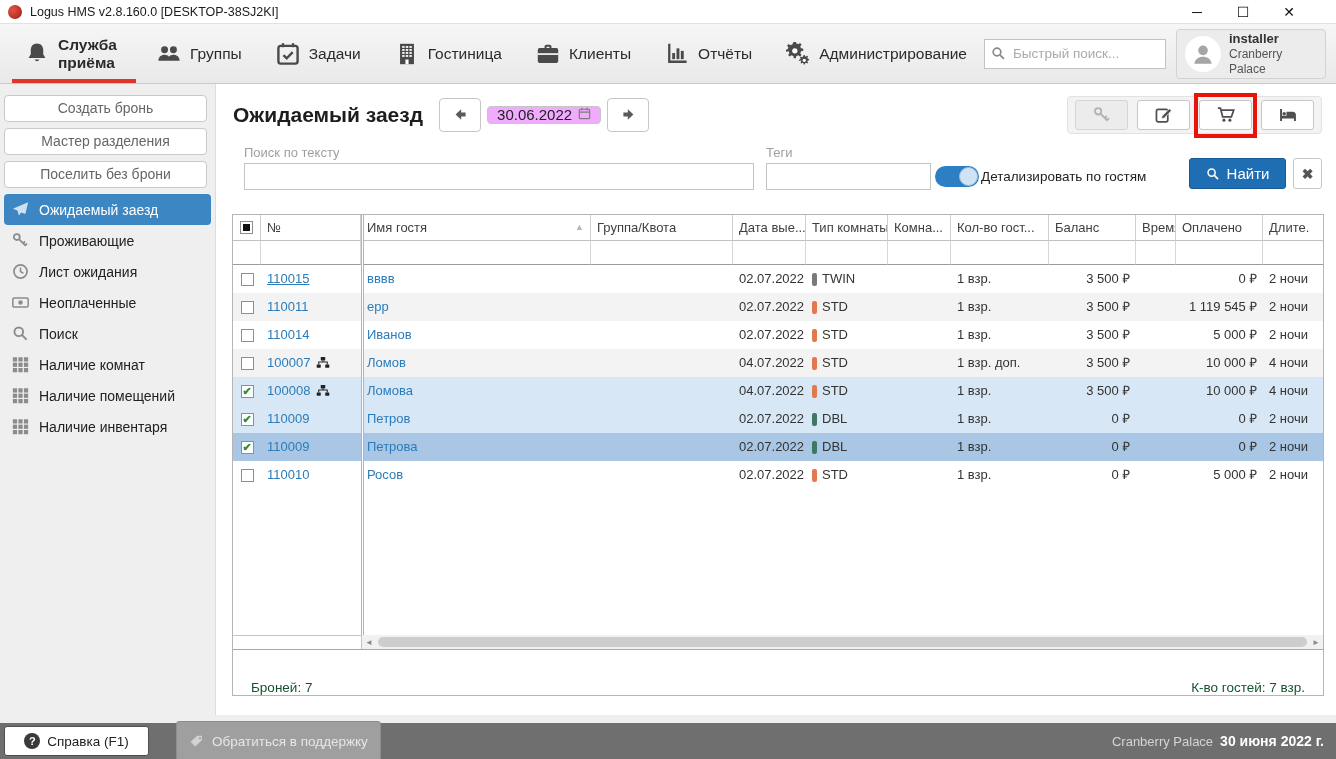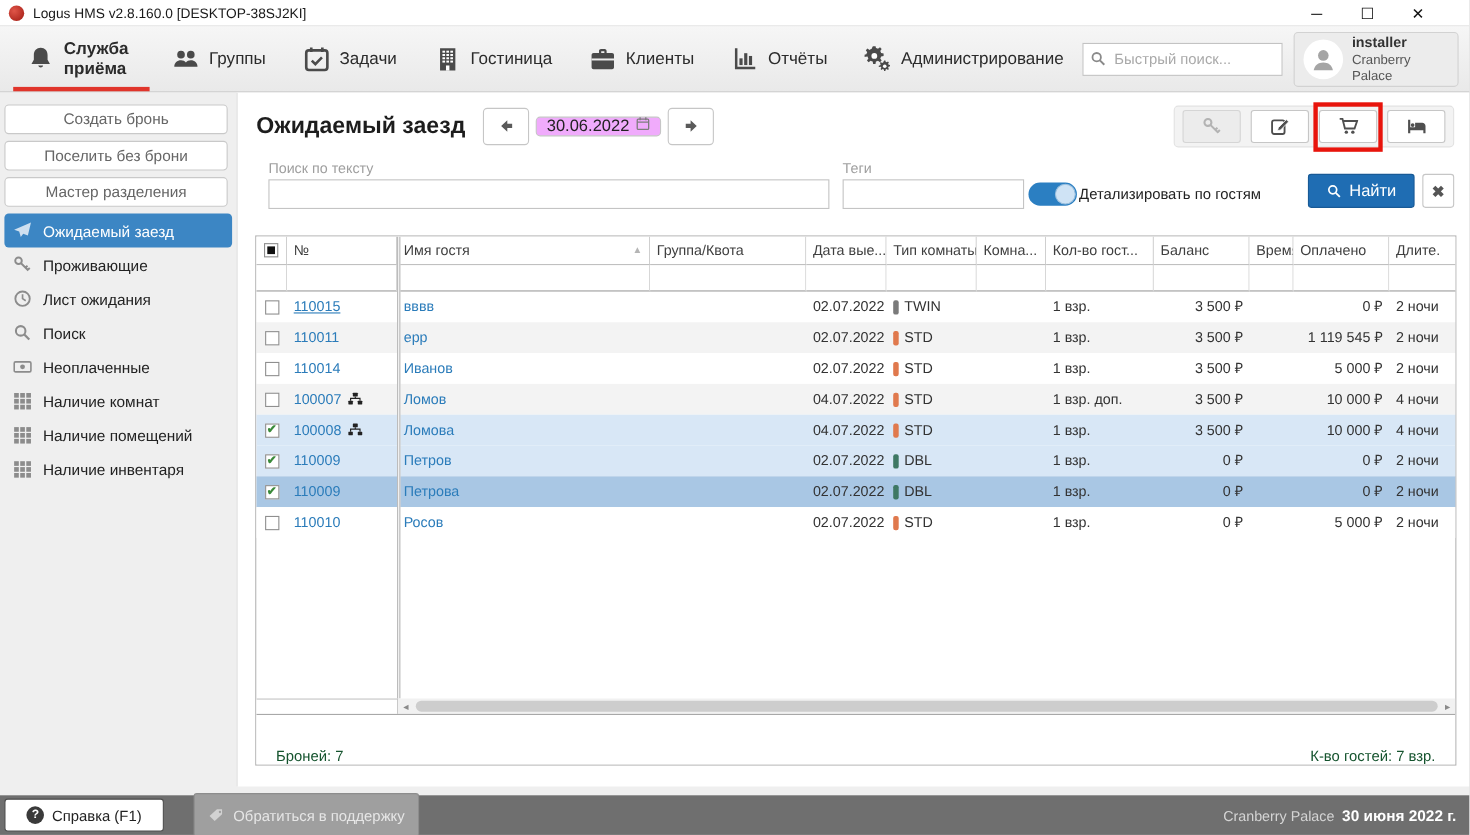--- a/index.html
+++ b/index.html
@@ -265,22 +265,22 @@
         </div>
       </div>
     </div>
   </div>
 
   <div class="app-body">
 
     <div class="sidebar">
       <div id="side-buttons">
           <div class="side-btn">Создать бронь</div>
+          <div class="side-btn">Мастер разделения</div>
           <div class="side-btn">Поселить без брони</div>
-          <div class="side-btn">Мастер разделения</div>
         </div>
       <div class="side-list" id="side-list">
           <div class="side-item selected">
             <span style="display:flex;">
               <svg width="17" height="17" viewBox="0 0 20 20" fill="currentColor" xmlns="http://www.w3.org/2000/svg">
                 <path d="M19 1.6L1 9.2l5.4 1.9L8.1 17l2.6-3.5 5 1.8z"></path>
               </svg>
             </span>
             <span>Ожидаемый заезд</span>
           </div>
@@ -298,34 +298,34 @@
               <svg width="17" height="17" viewBox="0 0 20 20" fill="currentColor" xmlns="http://www.w3.org/2000/svg">
                 <circle cx="10" cy="10" r="7.7" fill="none" stroke="currentColor" stroke-width="2"></circle>
                 <path d="M10 5.3V10l3.4 2.2" fill="none" stroke="currentColor" stroke-width="1.8"></path>
               </svg>
             </span>
             <span>Лист ожидания</span>
           </div>
           <div class="side-item">
             <span style="display:flex;">
               <svg width="17" height="17" viewBox="0 0 20 20" fill="currentColor" xmlns="http://www.w3.org/2000/svg">
-                <circle cx="8" cy="8" r="5.1" fill="none" stroke="currentColor" stroke-width="2.2"></circle>
-                <path d="M11.9 11.9l5.3 5.3" stroke="currentColor" stroke-width="2.4" fill="none"></path>
-              </svg>
-            </span>
-            <span>Поиск</span>
+                <rect x="1" y="4.6" width="18" height="10.8" rx="1.6" fill="none" stroke="currentColor" stroke-width="1.8"></rect>
+                <circle cx="10" cy="10" r="2.6"></circle>
+              </svg>
+            </span>
+            <span>Неоплаченные</span>
           </div>
           <div class="side-item">
             <span style="display:flex;">
               <svg width="17" height="17" viewBox="0 0 20 20" fill="currentColor" xmlns="http://www.w3.org/2000/svg">
-                <rect x="1" y="4.6" width="18" height="10.8" rx="1.6" fill="none" stroke="currentColor" stroke-width="1.8"></rect>
-                <circle cx="10" cy="10" r="2.6"></circle>
-              </svg>
-            </span>
-            <span>Неоплаченные</span>
+                <circle cx="8" cy="8" r="5.1" fill="none" stroke="currentColor" stroke-width="2.2"></circle>
+                <path d="M11.9 11.9l5.3 5.3" stroke="currentColor" stroke-width="2.4" fill="none"></path>
+              </svg>
+            </span>
+            <span>Поиск</span>
           </div>
           <div class="side-item">
             <span style="display:flex;">
               <svg width="17" height="17" viewBox="0 0 20 20" fill="currentColor" xmlns="http://www.w3.org/2000/svg">
                 <g>
                   <rect x="1" y="1.5" width="5" height="5"></rect>
                   <rect x="7.5" y="1.5" width="5" height="5"></rect>
                   <rect x="14" y="1.5" width="5" height="5"></rect>
                   <rect x="1" y="7.8" width="5" height="5"></rect>
                   <rect x="7.5" y="7.8" width="5" height="5"></rect>

